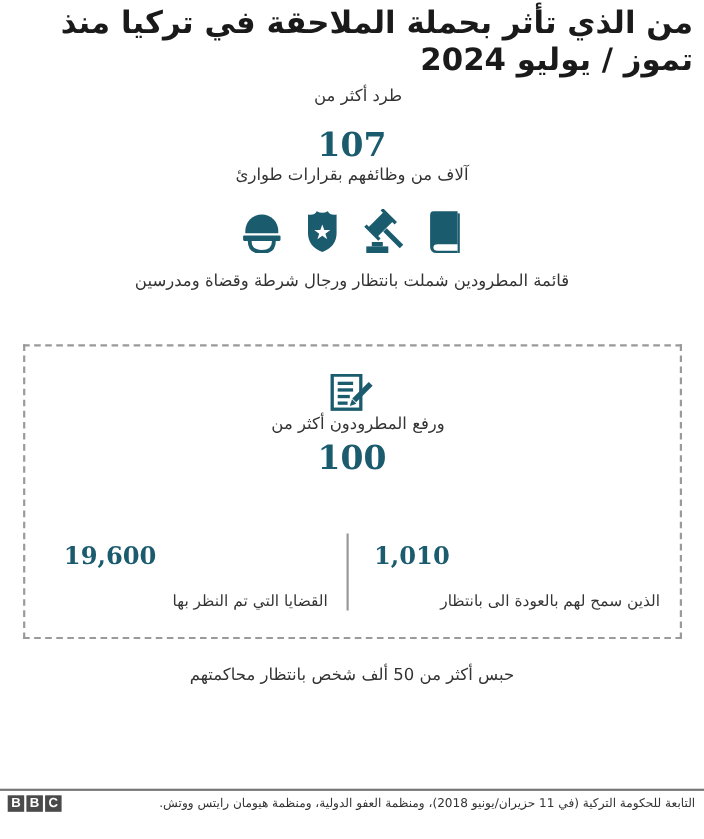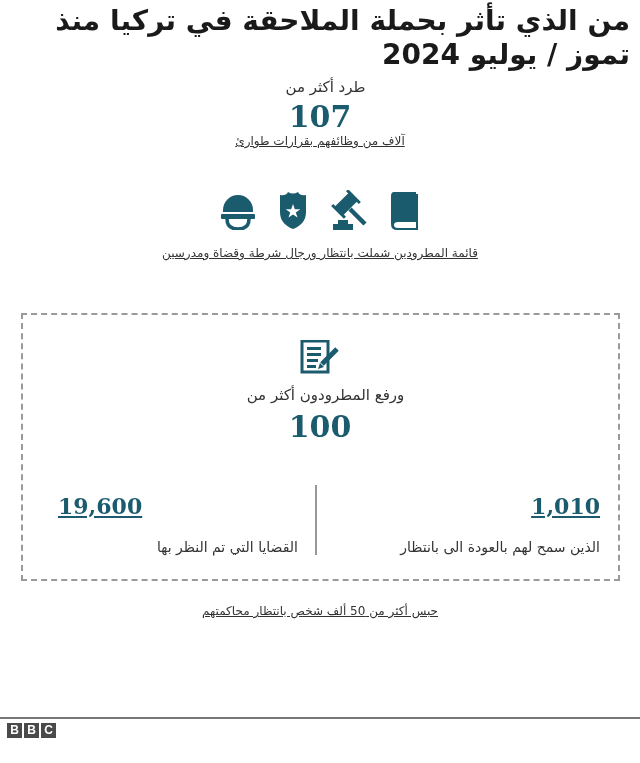--- a/index.html
+++ b/index.html
@@ -39,23 +39,22 @@
     }
     .big-number {
       font-family: "DejaVu Serif", serif;
       font-weight: bold;
       font-size: 30px;
       color: #1b5b6e;
       direction: ltr;
       line-height: 34px;
     }
     .sub-text {
-      font-size: 12px;
-      color: #333333;
-      text-decoration: underline;
+      font-size: 15px;
+      color: #333333;
     }
     .icons-row {
       position: absolute;
       top: 190px;
       left: 0;
       right: 0;
       display: flex;
       justify-content: center;
       gap: 22px;
       direction: ltr;
@@ -81,21 +80,21 @@
     }
     .stat-number {
       font-family: "DejaVu Serif", serif;
       font-weight: bold;
       font-size: 22px;
       color: #1b5b6e;
       direction: ltr;
       text-align: right;
       line-height: 26px;
     }
-    .stat-col.left .stat-number { text-align: left; text-decoration: underline; }
+    .stat-col.left .stat-number { text-align: left; }
     .stat-label {
       font-size: 14px;
       color: #333333;
       margin-top: 20px;
     }
     .divider {
       position: absolute;
       top: 485px;
       left: 315px;
       width: 2px;
@@ -139,21 +138,21 @@
       text-align: center;
     }
   </style>
 </head>
 <body>
 
 <h1 class="title">من الذي تأثر بحملة الملاحقة في تركيا منذ تموز / يوليو 2024</h1>
 
 <div class="center-block" style="top:78px;">
   <div class="lead-text">طرد أكثر من</div>
-  <div class="big-number" style="margin-top:4px;">107</div>
+  <div class="big-number" style="margin-top:20px;">107</div>
   <div class="sub-text">آلاف من وظائفهم بقرارات طوارئ</div>
 </div>
 
 <div class="icons-row">
 
   <span>
     <svg width="36" height="40" viewBox="0 0 36 40">
       <path d="M3 20 A15 15 0 0 1 33 20 L33 22 L3 22 Z" fill="#1b5b6e"></path>
       <rect x="1" y="24" width="34" height="5" rx="1" fill="#1b5b6e"></rect>
       <path d="M7 29 Q7 39 18 39 Q29 39 29 29" fill="none" stroke="#1b5b6e" stroke-width="3.5"></path>
@@ -196,27 +195,27 @@
     <rect x="2" y="1" width="26" height="31" fill="none" stroke="#1b5b6e" stroke-width="3"></rect>
     <rect x="7" y="7" width="14" height="3" fill="#1b5b6e"></rect>
     <rect x="7" y="13" width="14" height="3" fill="#1b5b6e"></rect>
     <rect x="7" y="19" width="11" height="3" fill="#1b5b6e"></rect>
     <rect x="7" y="25" width="9" height="3" fill="#1b5b6e"></rect>
     <line x1="22" y1="24" x2="37" y2="9" stroke="#1b5b6e" stroke-width="5"></line>
     <polygon points="18,29 20,23 24,27" fill="#1b5b6e"></polygon>
   </svg>
 </span>
 
-<div class="center-block" style="top:386px;text-align:center;">
+<div class="center-block" style="top:376px;text-align:center;">
   <div class="lead-text">ورفع المطرودون أكثر من</div>
   <div class="big-number" style="margin-top:6px;">100</div>
 </div>
 
 <div class="stat-col" style="right:40px; width:260px;">
-  <div class="stat-number" style="text-align:right;text-decoration:underline;">1,010</div>
+  <div class="stat-number" style="text-align:left;">1,010</div>
   <div class="stat-label">الذين سمح لهم بالعودة الى بانتظار</div>
 </div>
 
 <div class="divider"></div>
 
 <div class="stat-col left" style="left:58px; width:240px;">
   <div class="stat-number">19,600</div>
   <div class="stat-label">القضايا التي تم النظر بها</div>
 </div>
 
@@ -226,13 +225,14 @@
 
 <div class="footer-line"></div>
 
 <div class="bbc-logo">
   <div class="bbc-block">B</div>
   <div class="bbc-block">B</div>
   <div class="bbc-block">C</div>
 </div>
 
 <div class="sources">
+  <div>التابعة للحكومة التركية (في 11 حزيران/يونيو 2018)، ومنظمة العفو الدولية، ومنظمة هيومان رايتس ووتش.</div>
 </div>
 
 </body></html>

